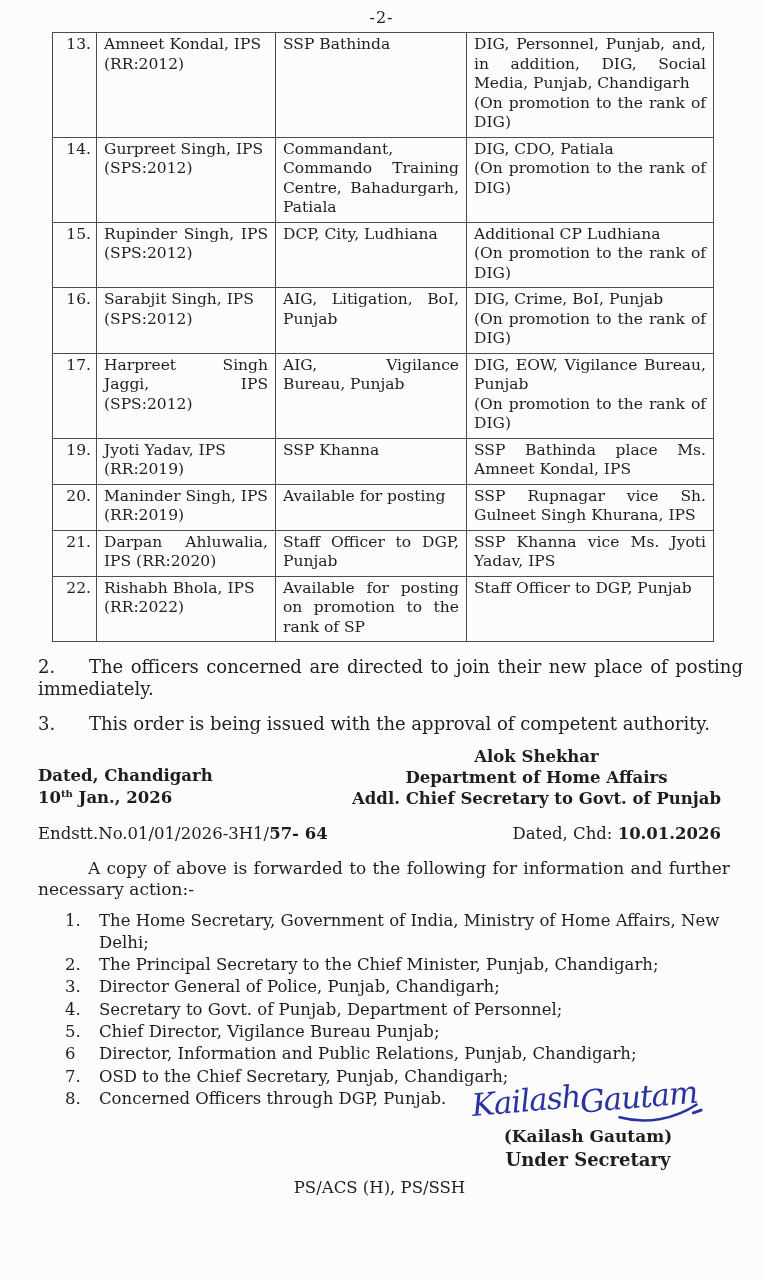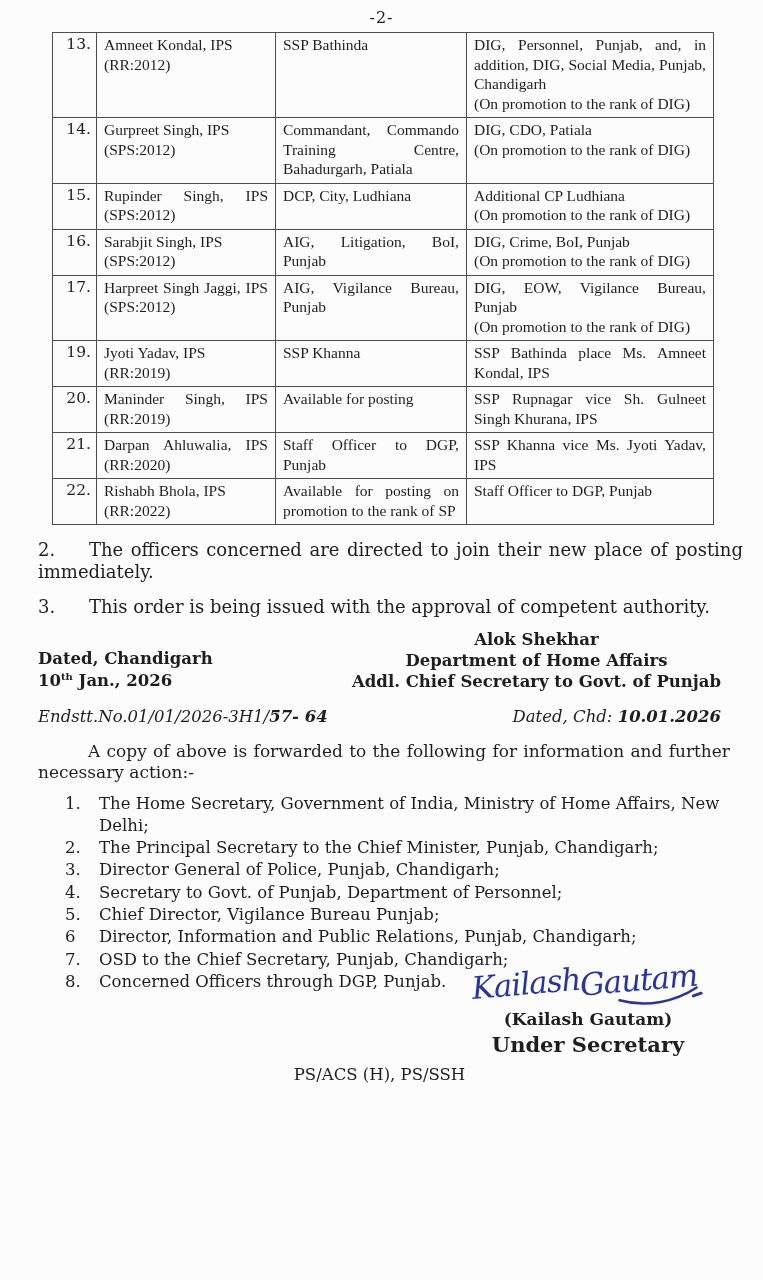--- a/index.html
+++ b/index.html
@@ -19,21 +19,21 @@
     border:1.6px solid #4d4d4d;
     vertical-align:top;
     padding:2px 7px 4px 7px;
     font-size:15.5px;
     line-height:19.5px;
   }
   td.c-sno  { width:31px;  text-align:right; padding-right:5px; }
   td.c-name { width:164px; }
   td.c-cur  { width:176px;margin-left:40px; }
   td.c-new  { width:232px; }
-  .cp { text-align:justify;font-family:Liberation Serif, serif; }
+  .cp { text-align:justify; }
 
   .para {
     margin:14px 20px 0 38px;
     font-size:18px; line-height:21.5px;
     text-align:justify;
   }
   .para .pnum { display:inline-block; width:51px; }
 
   .sigrow {
     display:flex; justify-content:space-between; align-items:flex-end;
@@ -41,21 +41,20 @@
     font-weight:bold; font-size:16.5px; line-height:21px;
   }
   .dated-block { line-height:22px; }
   .officer-block { text-align:center; line-height:21px; min-width:340px; }
   sup.ord { font-size:10px; vertical-align:super; line-height:0; }
 
   .endst {
     display:flex; justify-content:space-between;
     margin:15px 42px 0 38px;
     font-size:16.5px;
-    font-style:italic;
   }
   .endst b, .dated-chd b { font-weight:bold; }
 
   .copy-para {
     margin:15px 33px 0 38px;
     text-indent:50px; text-align:justify;
     font-size:17px; line-height:21.5px;
   }
 
   .recips { margin:9px 42px 0 38px; font-size:16.5px; }
@@ -64,21 +63,21 @@
   .recip .rtext { flex:1; }
 
   .signer {
     width:250px;
     margin:-46px 50px 0 auto;
     text-align:center;
     position:relative;
   }
   .signer svg { display:block; margin:0 auto -8px auto; }
   .signer .sname  { font-weight:bold; font-size:17px; white-space:nowrap; }
-  .signer .sdesig { font-weight:bold; font-size:21px; margin-top:3px; }
+  .signer .sdesig { font-weight:bold; font-size:18px; margin-top:3px; }
 
   .foot { margin:8px 42px 0 38px; font-size:16.5px;text-align:center; }
 </style>
 </head>
 <body>
 
 <div class="page">
 
   <div class="page-num">-2-</div>
 

